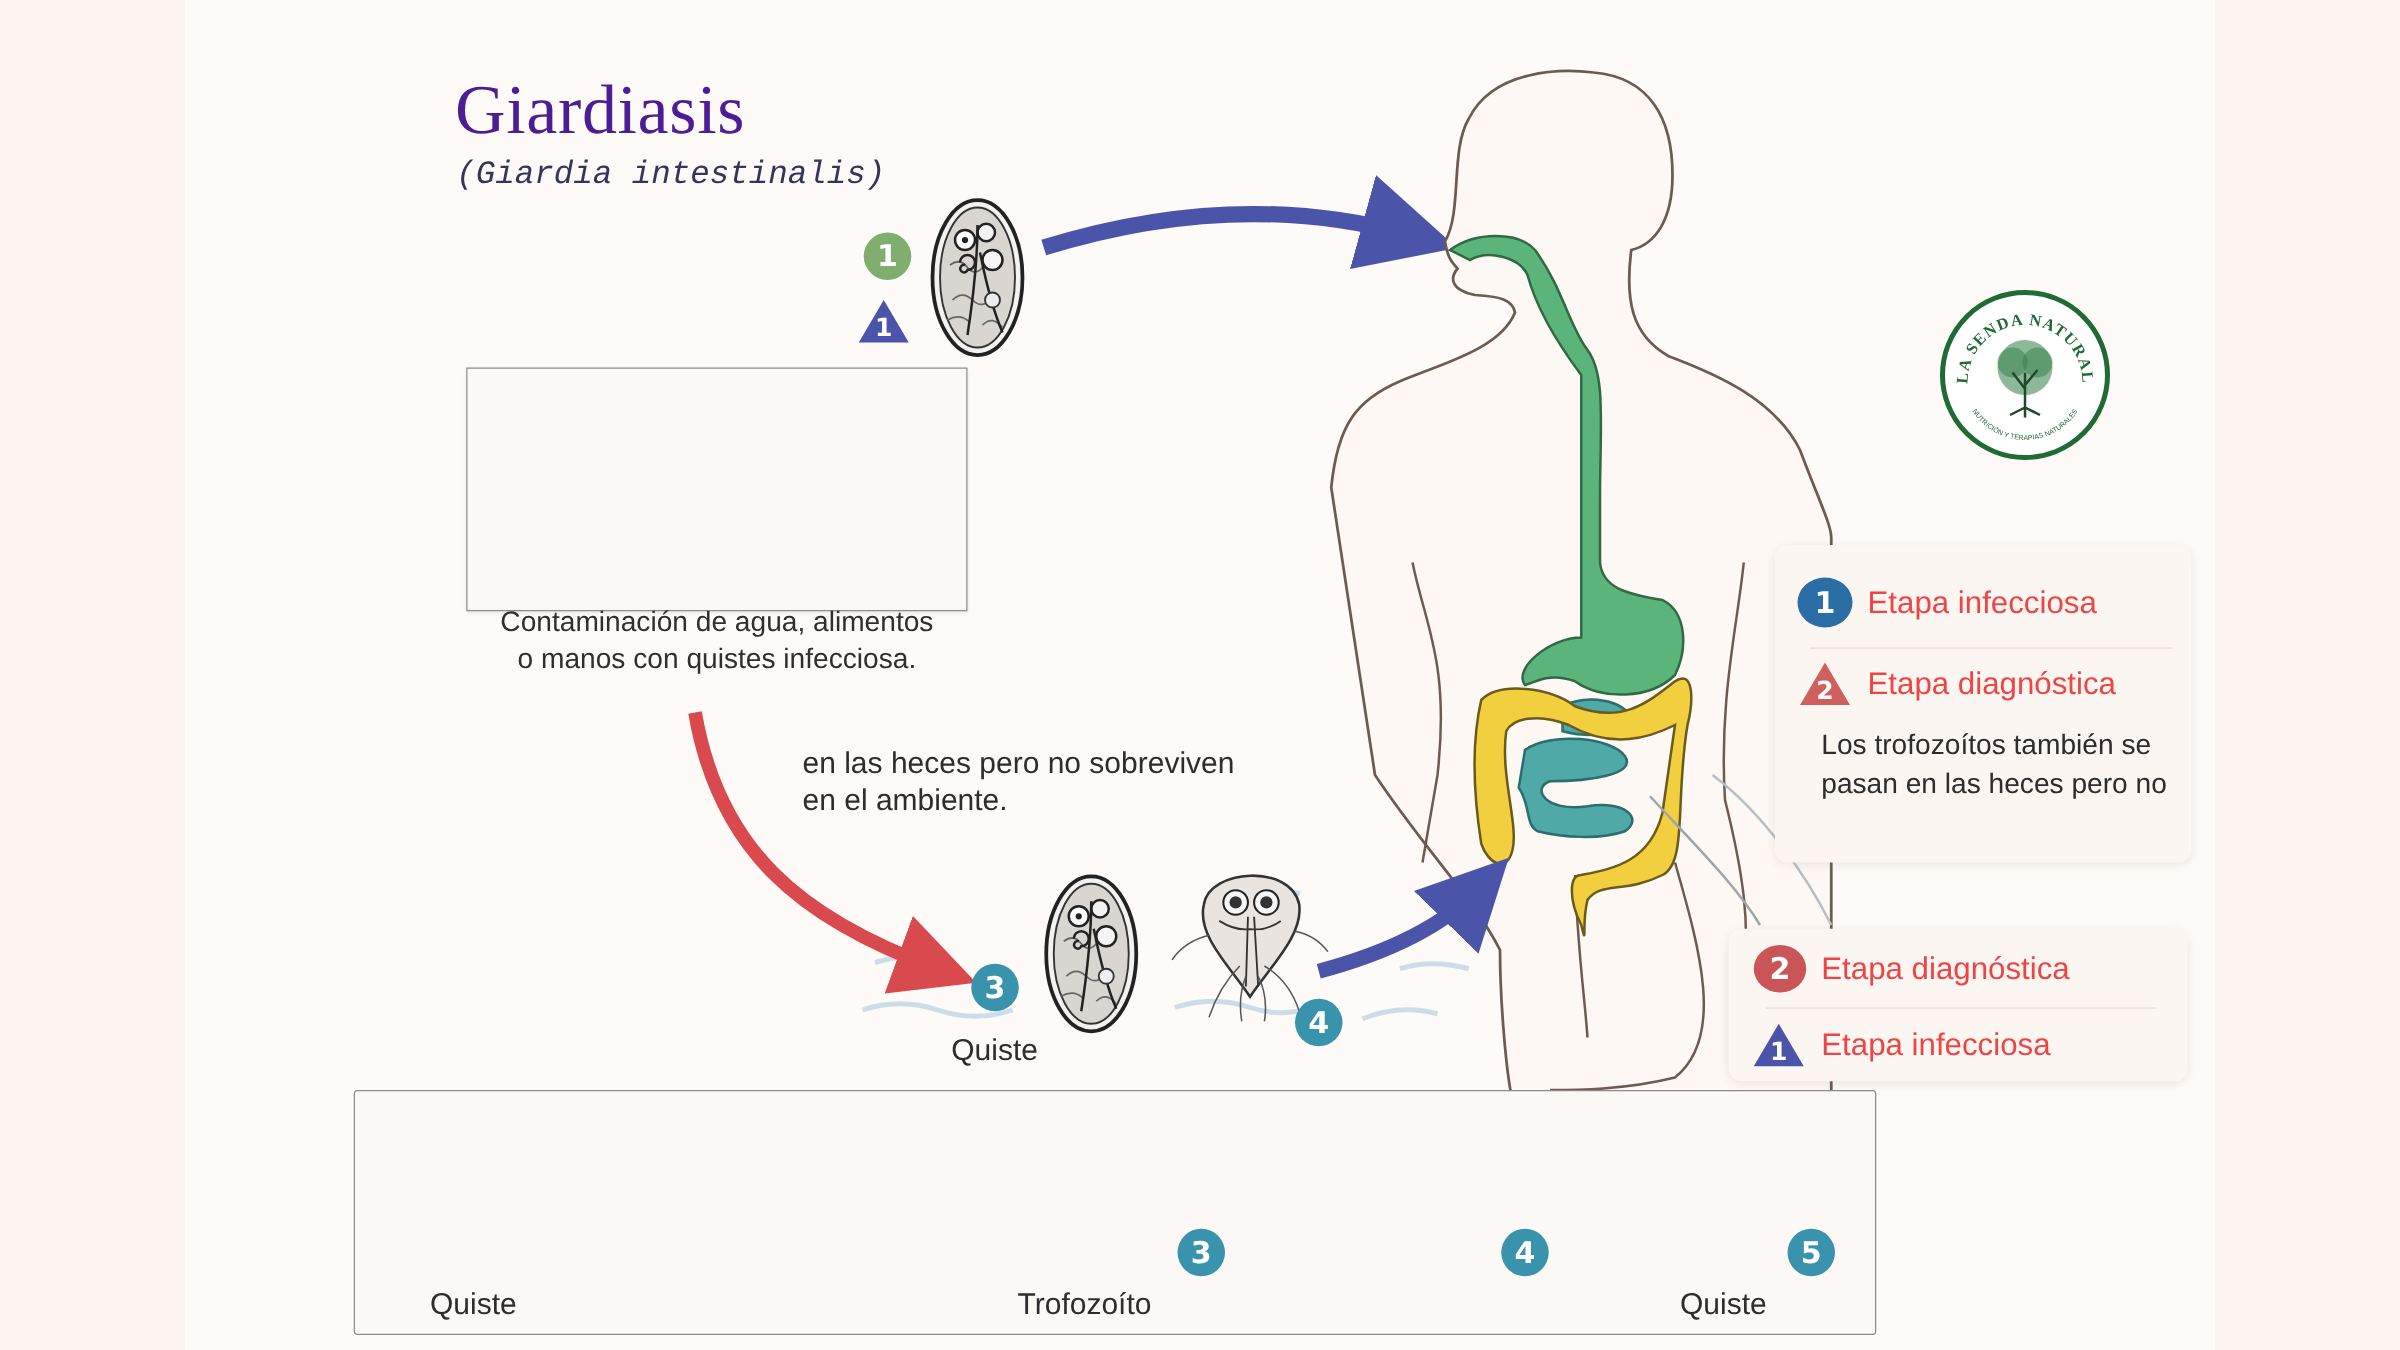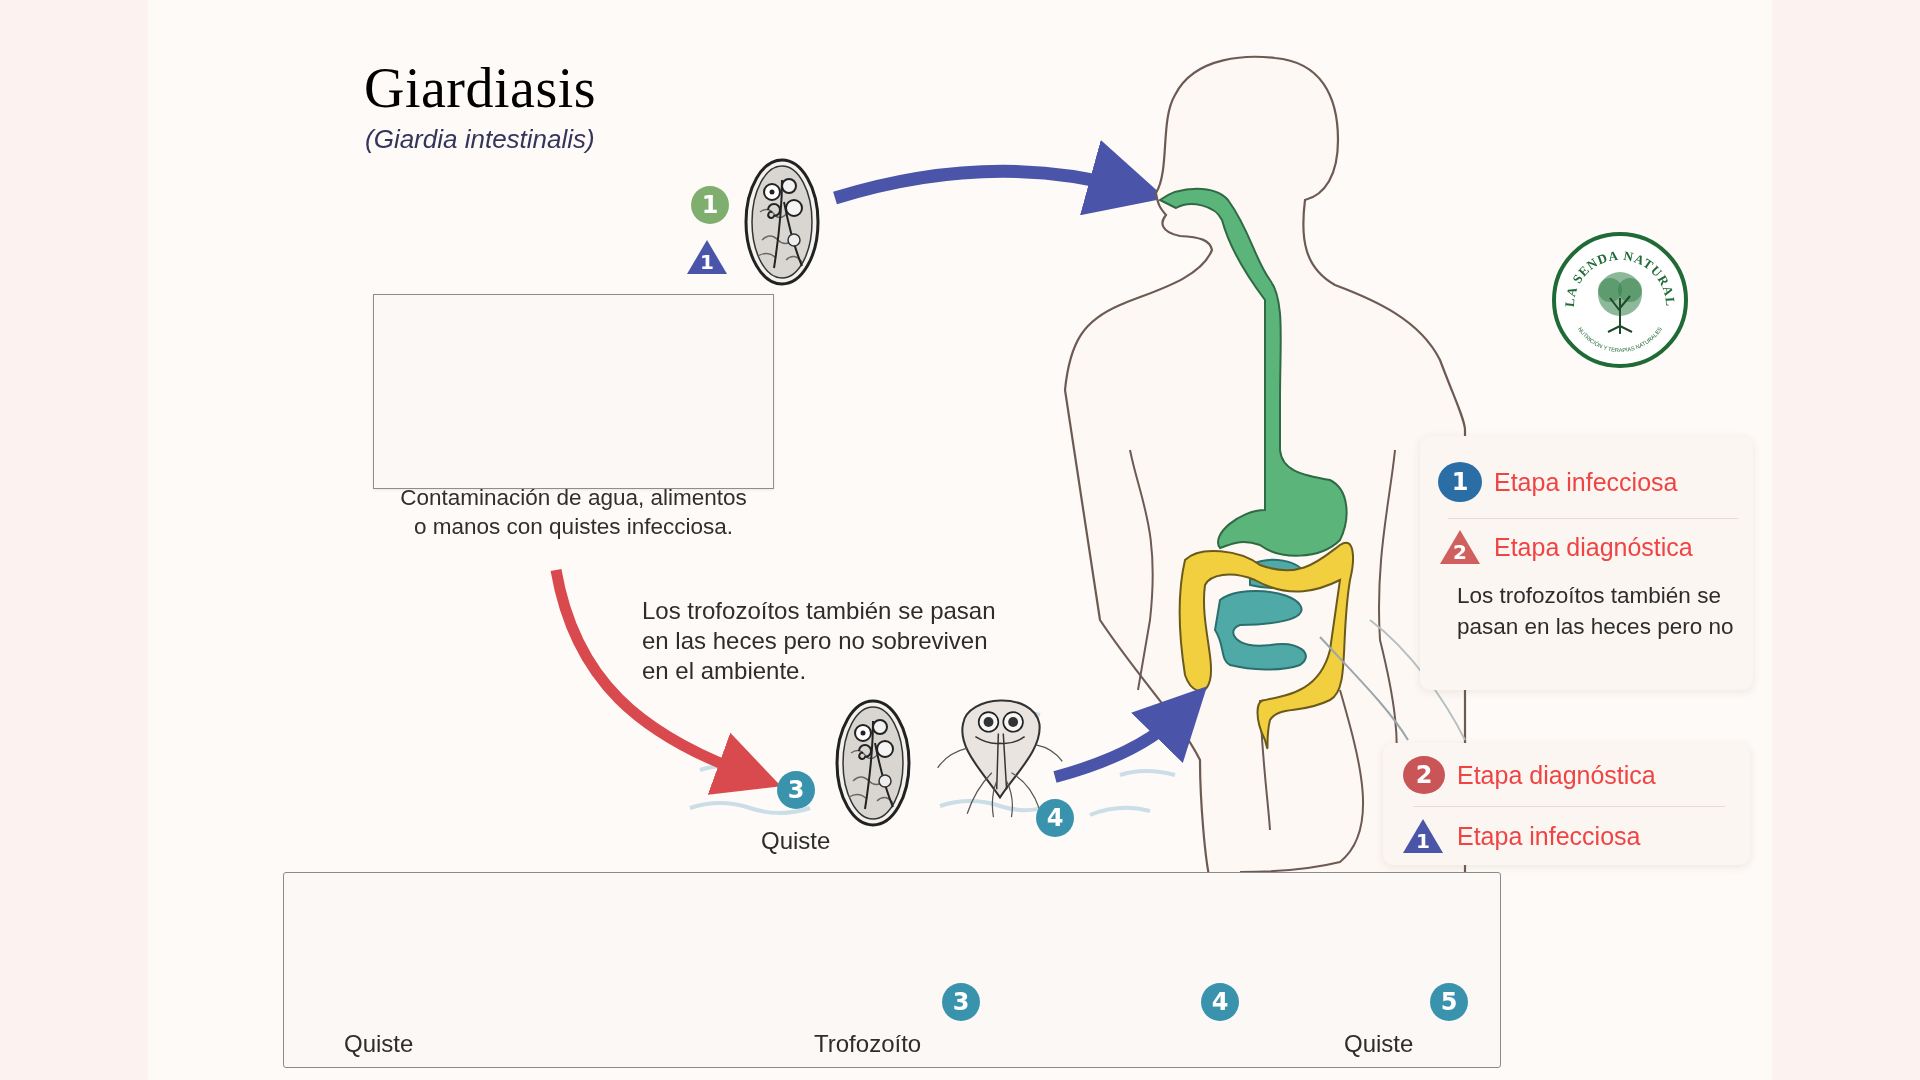--- a/index.html
+++ b/index.html
@@ -9,24 +9,24 @@
     font-family: "Liberation Sans", "DejaVu Sans", sans-serif;
     color: #2b2b2b;
   }
   .canvas {
     position: absolute; left: 148px; top: 0; width: 1624px; height: 1080px;
     background: #fdfaf7;
   }
   .abs { position: absolute; }
   .title {
     left: 364px; top: 56px; font-family: "Liberation Serif", "DejaVu Serif", serif;
-    font-size: 56px; color: #000000; letter-spacing: 0.5px; white-space: nowrap;
+    font-size: 56px; color: #4c1d95; letter-spacing: 0.5px; white-space: nowrap;
   }
   .subtitle {
-    left: 365px; top: 124px; font-family: Liberation Sans, sans-serif;
+    left: 365px; top: 124px; font-family: Liberation Mono, monospace;
     font-style: italic; font-size: 26px; color: #34355a; white-space: nowrap;
   }
   .badge {
     position: absolute; width: 38px; height: 38px; border-radius: 50%;
     color: #fff; font-weight: bold; font-size: 24px; line-height: 38px; text-align: center;
     font-family: "DejaVu Sans", sans-serif;
   }
   .badge.green { background: #7fae6e; }
   .badge.blue { background: #2a6ea5; }
   .badge.teal { background: #3a93ad; }
@@ -225,21 +225,20 @@
 </div>
 
 <div class="abs contam-box">
   <div class="contam-text">
     <div>Contaminación de agua, alimentos</div>
     <div>o manos con quistes infecciosa.</div>
   </div>
 </div>
 
 <div class="abs mid-text">
-  <div>Los trofozoítos también se pasan</div>
   <div>en las heces pero no sobreviven</div>
   <div>en el ambiente.</div>
 </div>
 
 <div class="badge teal" style="left:777px;top:771px;">3</div>
 <div class="label" style="left:761px;top:827px;">Quiste</div>
 <div class="badge teal" style="left:1036px;top:799px;">4</div>
 
 <div class="abs logo">
   <svg width="128" height="128" viewBox="0 0 128 128" style="position:absolute;left:0;top:0">

